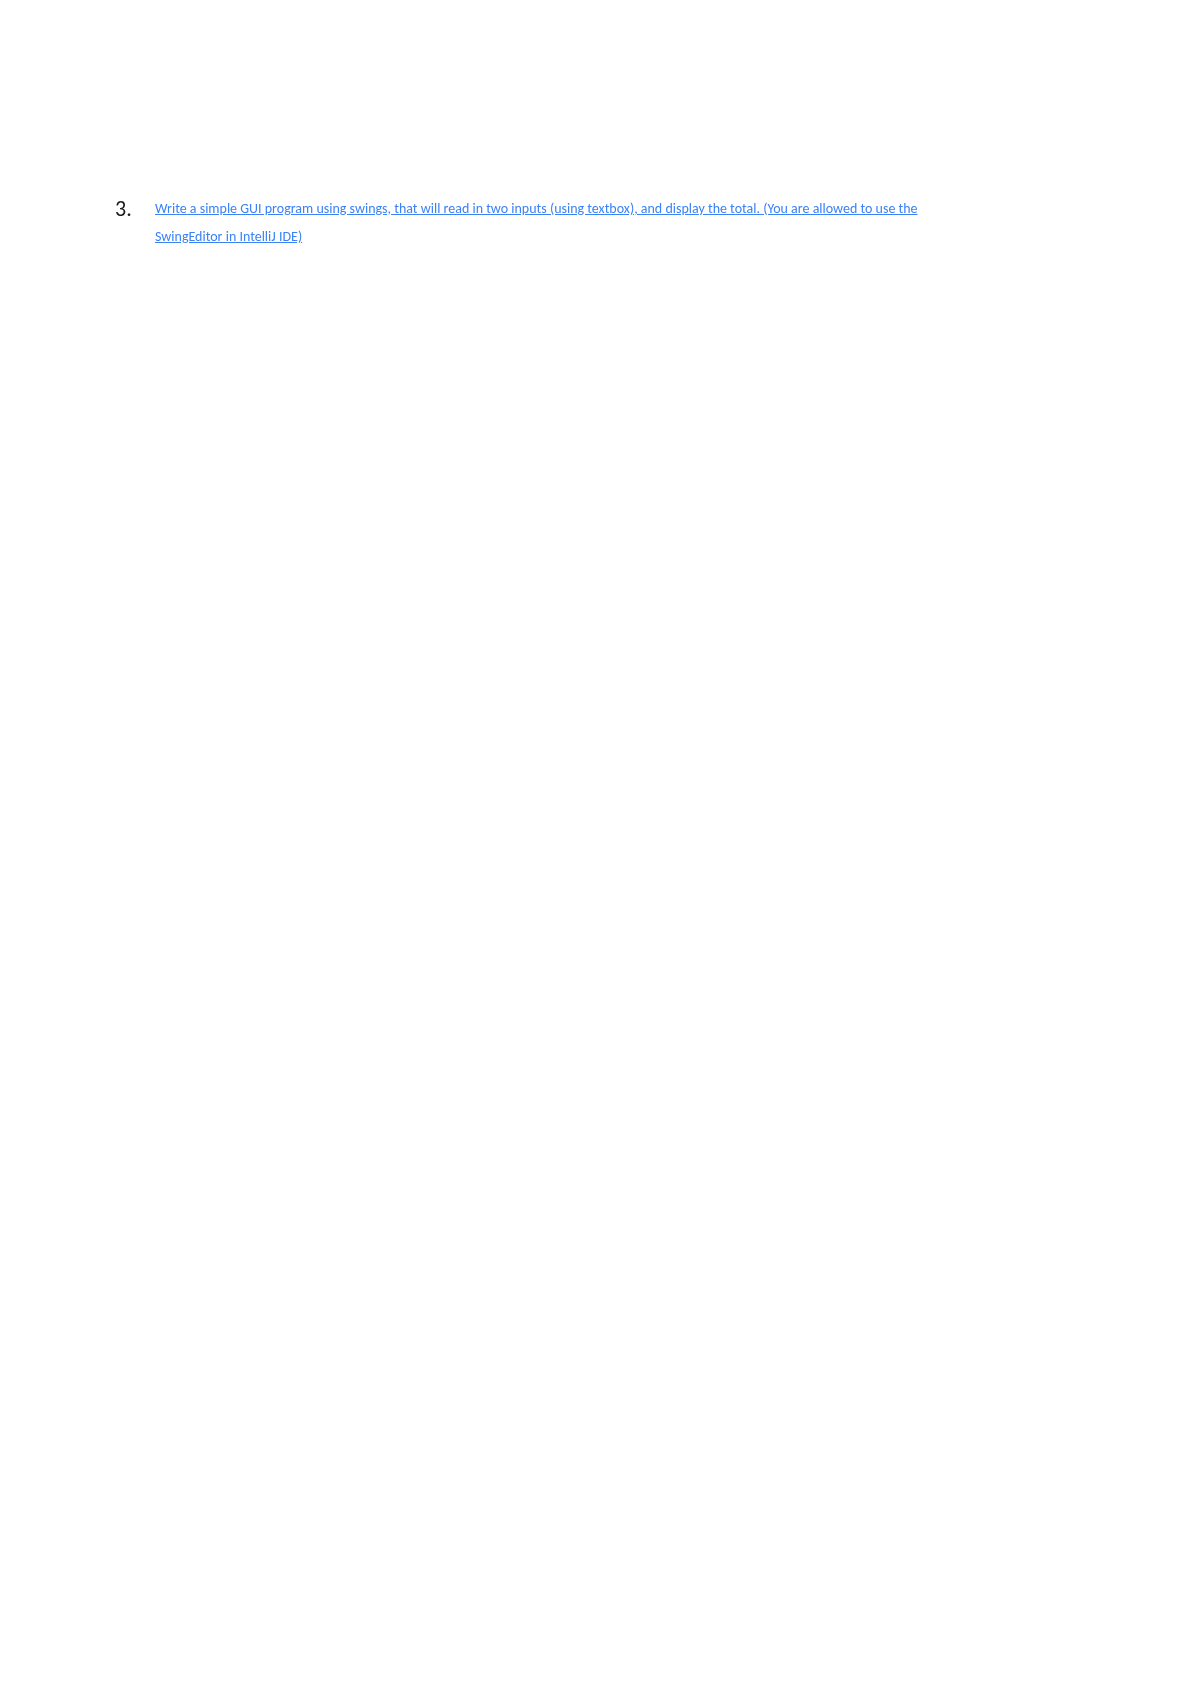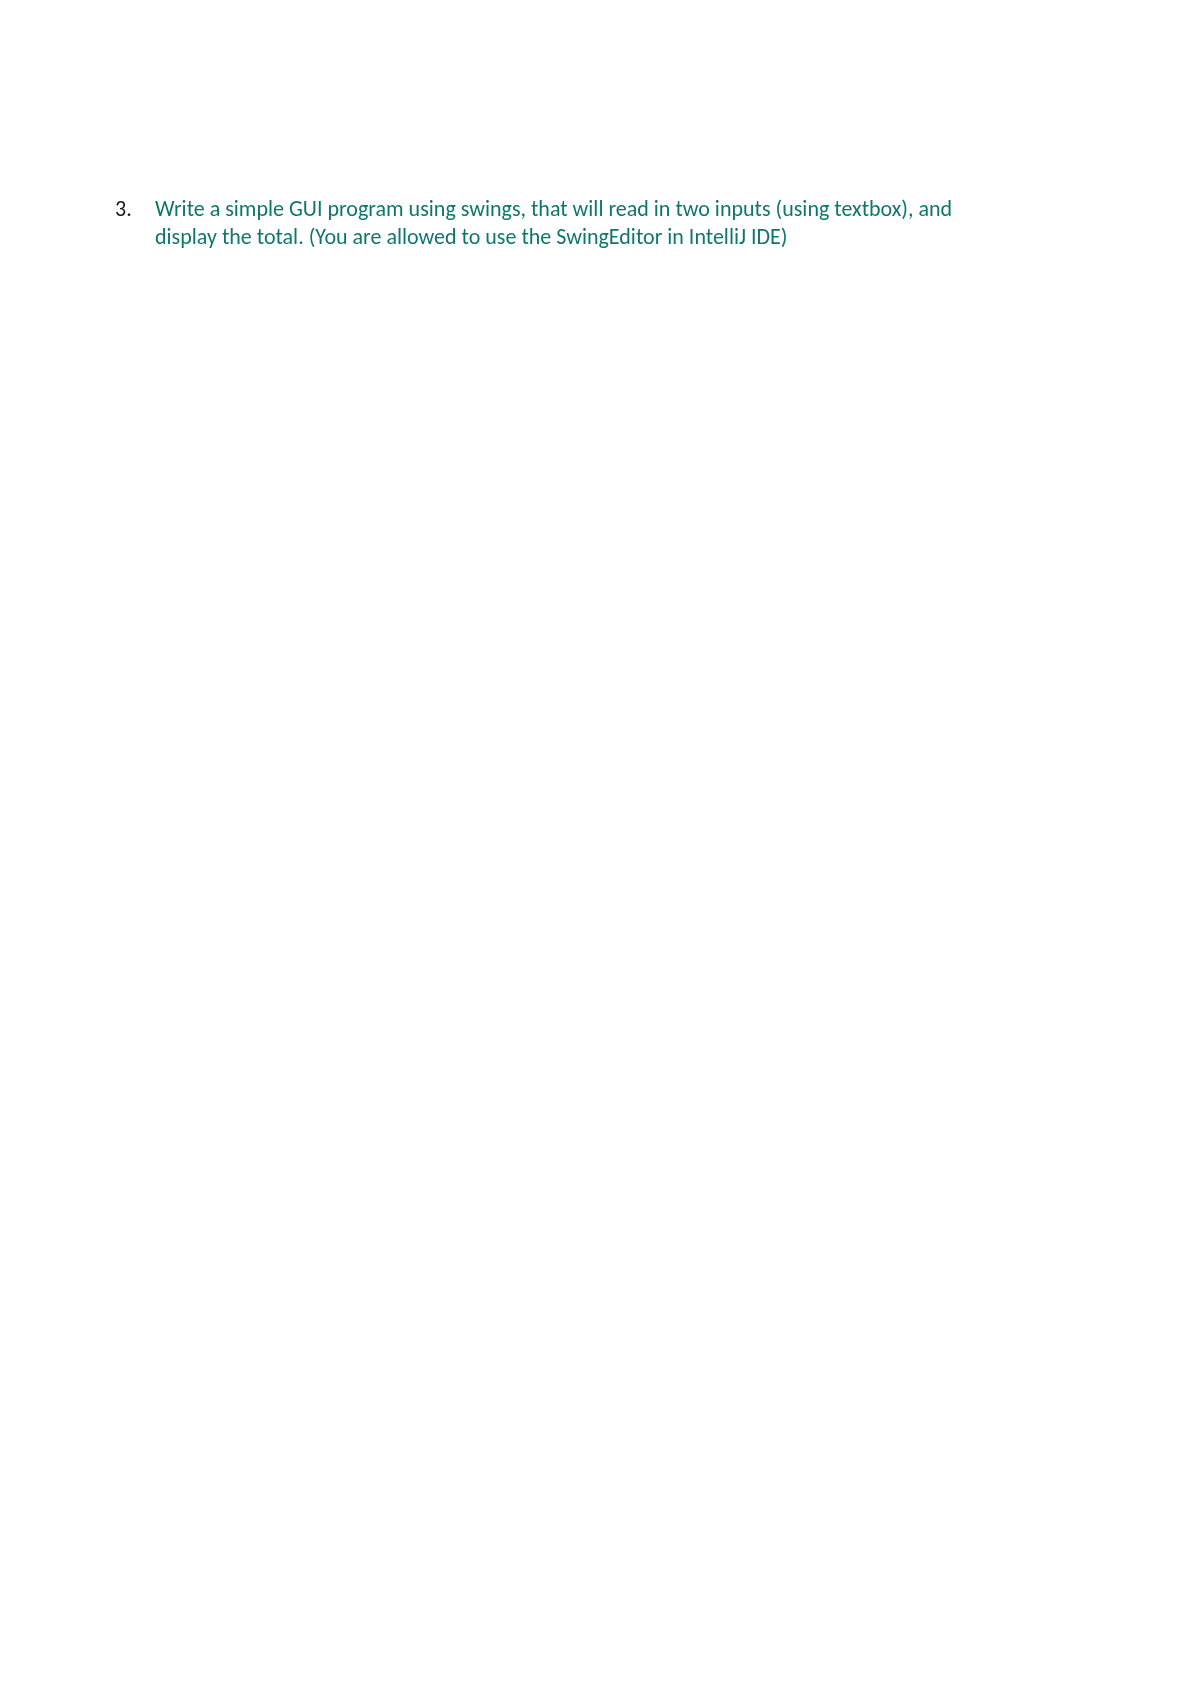--- a/index.html
+++ b/index.html
@@ -26,24 +26,25 @@
     }
     .list-marker {
       font-size: 22px;
       line-height: 28px;
       width: 40px;
       text-align: left;
       flex-shrink: 0;
       color: #1a1a1a;
     }
     .list-body {
-      font-size: 22px;
+      font-size: 14px;
       line-height: 28px;
-      color: #0f766e;
+      color: #3b82f6;
       max-width: 830px;
+      text-decoration: underline;
     }
   </style>
 </head>
 <body>
 
 <div class="page">
   <div class="list-item">
     <div class="list-marker">3.</div>
     <div class="list-body">Write a simple GUI program using swings, that will read in two inputs (using textbox), and display the total. (You are allowed to use the SwingEditor in IntelliJ IDE)</div>
   </div>

